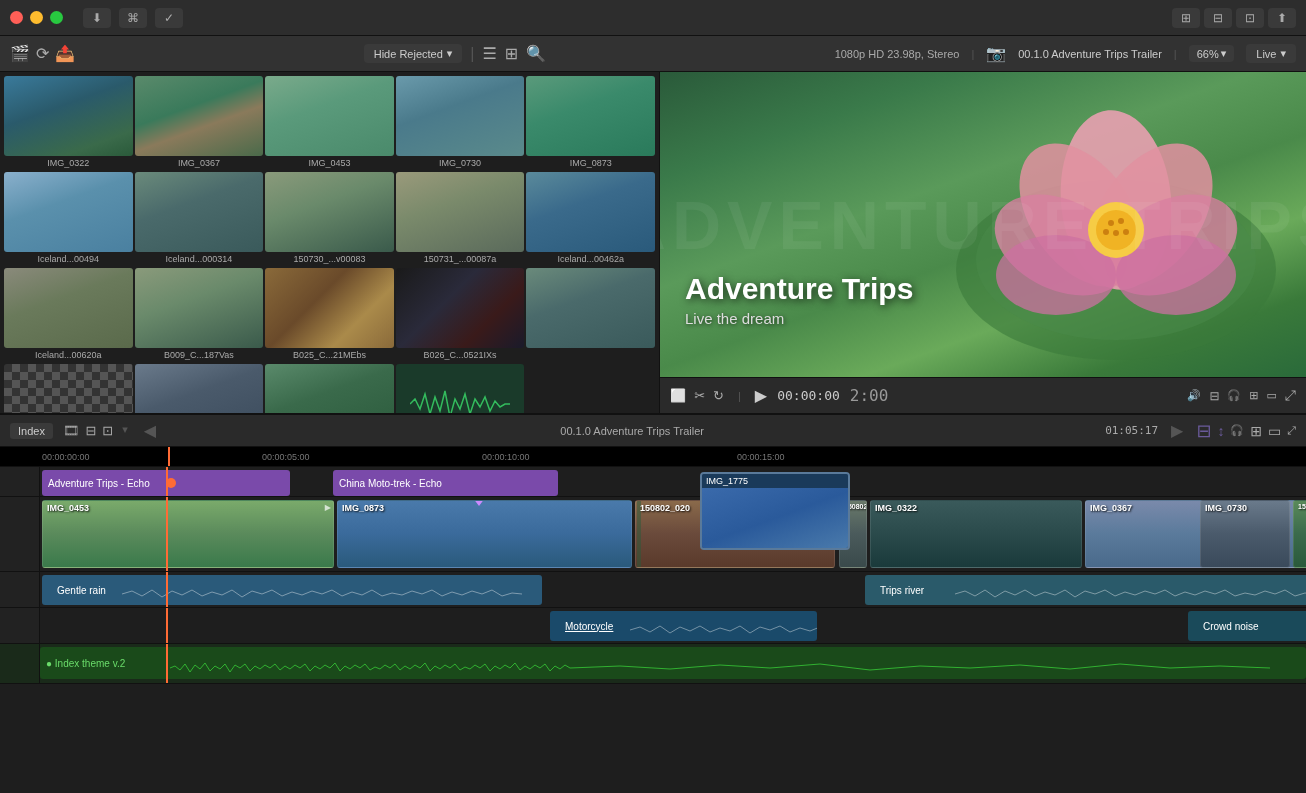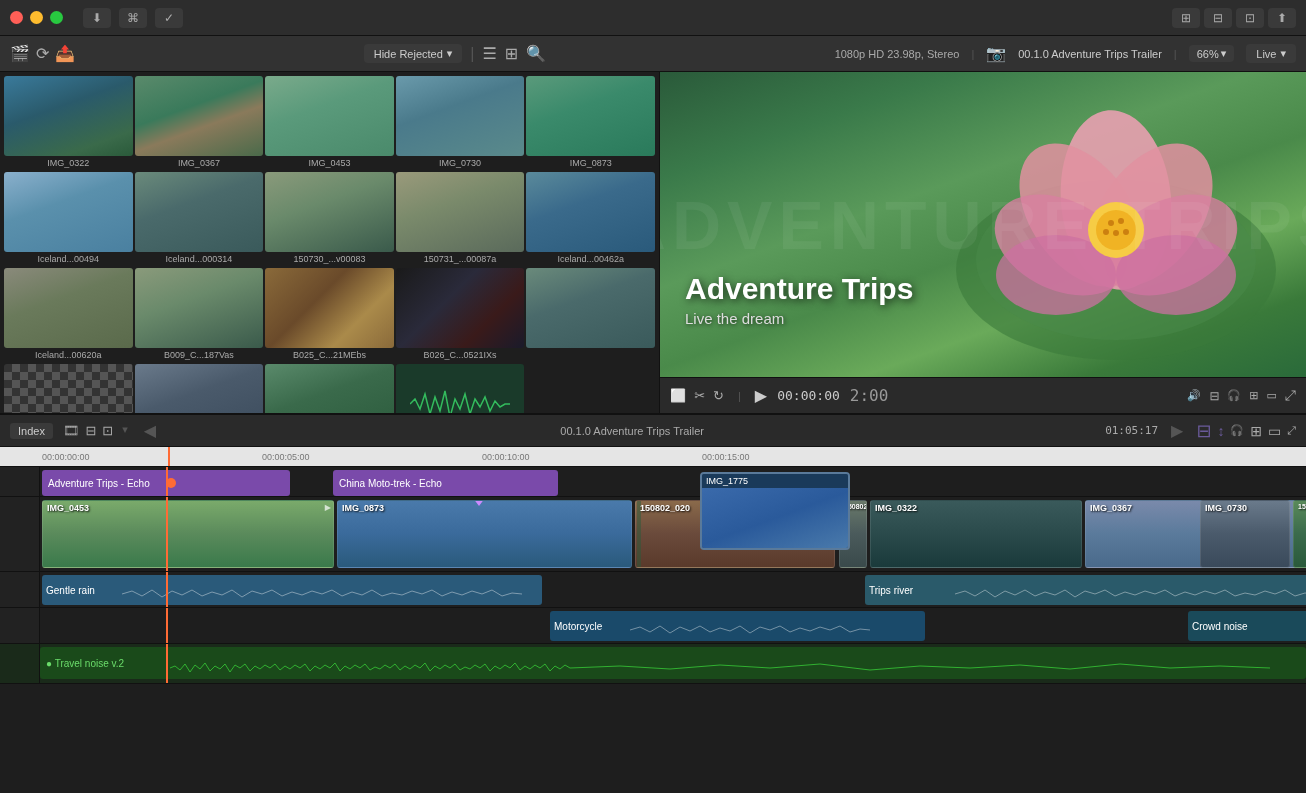--- a/index.html
+++ b/index.html
@@ -283,21 +283,21 @@
 
     .timeline-right-controls {
       display: flex;
       gap: 6px;
       align-items: center;
     }
 
     
     #timeline-ruler {
       height: 20px;
-      background: #e5e5e5;
+      background: #000000;
       border-bottom: 1px solid #111;
       position: relative;
       display: flex;
       align-items: center;
       padding: 0 20px;
     }
 
     
     #timeline-tracks {
       height: calc(380px - 32px - 20px);
@@ -376,21 +376,21 @@
       height: 36px;
     }
 
     .audio-clip {
       position: absolute;
       height: 30px;
       top: 3px;
       border-radius: 3px;
       display: flex;
       align-items: center;
-      padding: 0 4px;
+      padding: 0 15px;
       font-size: 10px;
       color: #fff;
       overflow: hidden;
       white-space: nowrap;
     }
 
     
     .theme-track-row {
       height: 40px;
       background: #1a2a1a;
@@ -712,21 +712,21 @@
   <div id="timeline-ruler" style="position:relative;">
     <div style="position:absolute;left:42px;font-size:9px;color:#777;display:flex;align-items:center;gap:2px;">
       <span>00:00:00:00</span>
     </div>
     <div style="position:absolute;left:262px;font-size:9px;color:#777;">
       <span>00:00:05:00</span>
     </div>
     <div style="position:absolute;left:482px;font-size:9px;color:#777;">
       <span>00:00:10:00</span>
     </div>
-    <div style="position:absolute;left:702px;font-size:9px;color:#777;">
+    <div style="position:absolute;left:737px;font-size:9px;color:#777;">
       <span>00:00:15:00</span>
     </div>
 
     <div style="position:absolute;left:168px;top:0;width:2px;height:100%;background:#ff6b35;z-index:10;"></div>
   </div>
 
   <div id="timeline-tracks">
 
     <div style="position:absolute;left:700px;top:5px;z-index:20;width:150px;background:#2a4a6a;border:2px solid #5a7a9a;border-radius:4px;overflow:hidden;">
       <div style="font-size:9px;color:#fff;padding:2px 4px;background:#1a3a5a;">IMG_1775</div>
@@ -810,38 +810,38 @@
             <polyline points="0,7 10,4 20,9 30,3 40,10 50,4 60,8 70,3 80,9 90,5 100,8 110,3 120,10 130,4 140,7 150,3 160,9 170,5 180,8 190,4 200,7 210,3 220,9 230,5 240,8 250,4 260,7 270,3 280,9 290,6 300,8 310,4 320,7 330,3 340,9 350,6 360,7" stroke="rgba(255,255,255,0.4)" stroke-width="1" fill="none"></polyline>
           </svg>
         </div>
       </div>
     </div>
 
     <div class="track-row audio-track-row">
       <div class="track-header"></div>
       <div class="track-content">
         <div style="position:absolute;left:126px;top:0;width:2px;height:100%;background:#ff6b35;z-index:10;"></div>
-        <div class="audio-clip" style="background:#1a4a6a;left:510px;width:375px;">
+        <div class="audio-clip" style="background:#1a4a6a;left:510px;width:267px;text-decoration:underline;">
           <span>Motorcycle</span>
           <svg style="position:absolute;bottom:4px;left:80px;right:4px;" width="240" height="14" viewBox="0 0 240 14">
             <polyline points="0,7 10,4 20,9 30,3 40,10 50,4 60,8 70,3 80,9 90,5 100,8 110,3 120,10 130,4 140,7 150,3 160,9 170,5 180,8 190,4 200,7 210,3 220,9 230,6 240,7" stroke="rgba(255,255,255,0.4)" stroke-width="1" fill="none"></polyline>
           </svg>
         </div>
         <div class="audio-clip" style="background:#1a4a5a;left:1148px;width:155px;">
           <span>Crowd noise</span>
         </div>
       </div>
     </div>
 
     <div class="track-row theme-track-row">
       <div class="track-header" style="background:#1a2a1a;"></div>
       <div class="track-content" style="background:#1a2a1a;">
         <div style="position:absolute;left:126px;top:0;width:2px;height:100%;background:#ff6b35;z-index:10;"></div>
         <div style="position:absolute;left:0;right:0;top:3px;height:32px;background:#1a4a1a;border-radius:3px;display:flex;align-items:center;padding:0 6px;">
-          <span style="font-size:10px;color:#6adc6a;font-weight:500;">● Travel noise v.2</span>
+          <span style="font-size:10px;color:#6adc6a;font-weight:500;">● Index theme v.2</span>
           <svg style="position:absolute;bottom:4px;left:130px;right:4px;" width="1100" height="14" viewBox="0 0 1100 14">
             <polyline points="0,7 5,5 10,9 15,3 20,11 25,4 30,8 35,2 40,10 45,5 50,8 55,3 60,11 65,4 70,7 75,3 80,10 85,5 90,8 95,4 100,7 105,3 110,9 115,5 120,8 125,4 130,7 135,3 140,10 145,5 150,8 155,4 160,7 165,2 170,10 175,5 180,8 185,4 190,7 195,3 200,9 205,6 210,8 215,4 220,7 225,3 230,9 235,5 240,8 245,4 250,7 255,2 260,10 265,5 270,8 275,4 280,7 285,3 290,9 295,6 300,8 305,4 310,7 315,3 320,10 325,5 330,8 335,4 340,7 345,2 350,9 355,5 360,8 365,4 370,7 375,3 380,10 385,5 390,8 395,4 400,7 450,5 500,8 550,4 600,7 650,3 700,9 750,5 800,7 850,4 900,8 950,3 1000,7 1050,5 1100,7" stroke="#3adc3a" stroke-width="1" fill="none" opacity="0.7"></polyline>
           </svg>
         </div>
       </div>
     </div>
 
   </div>
 </div>
 

